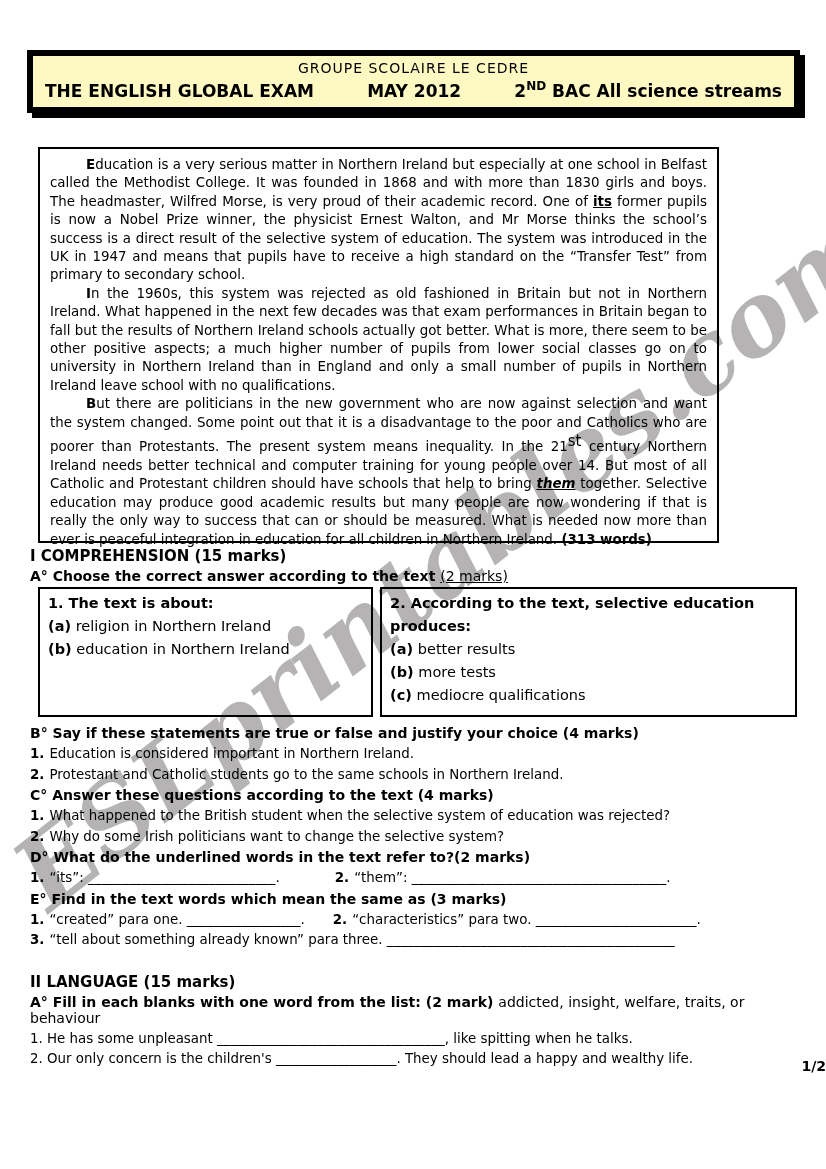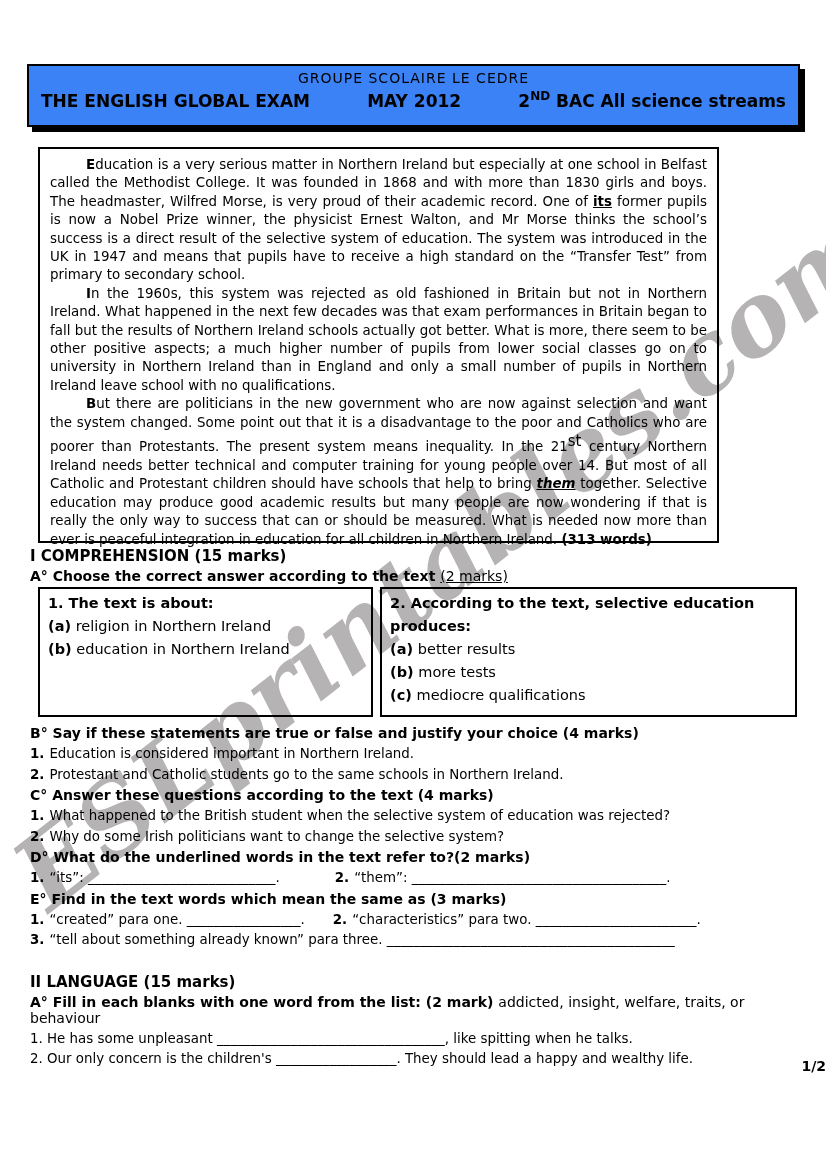--- a/index.html
+++ b/index.html
@@ -14,24 +14,24 @@
     position:absolute; left:445px; top:560px;
     transform:translate(-50%,-50%) rotate(-38deg);
     font-family:"DejaVu Serif", serif;
     font-weight:bold; font-style:italic;
     font-size:100px; white-space:nowrap;
     color:#b5b3b3; mix-blend-mode:multiply;
     z-index:9; pointer-events:none;
   }
   
   .header-box {
-    position:absolute; left:27px; top:64px; width:773px; height:63px;
-    box-sizing:border-box; border:2px solid #000000;
+    position:absolute; left:27px; top:50px; width:773px; height:63px;
+    box-sizing:border-box; border:6px solid #000000;
     box-shadow:5px 5px 0 0 #000;
-    background:#3b82f6; z-index:2;
+    background:#fef9c3; z-index:2;
   }
   .school { text-align:center; font-size:14px; letter-spacing:1px; margin-top:4px; }
   .exam-row {
     display:flex; justify-content:space-between; align-items:baseline;
     padding:3px 12px 0 12px; font-weight:bold; font-size:17px;
   }
   .exam-row sup { font-size:12px; font-weight:bold; }
   
   .passage {
     position:absolute; left:38px; top:147px; width:681px; height:396px;

